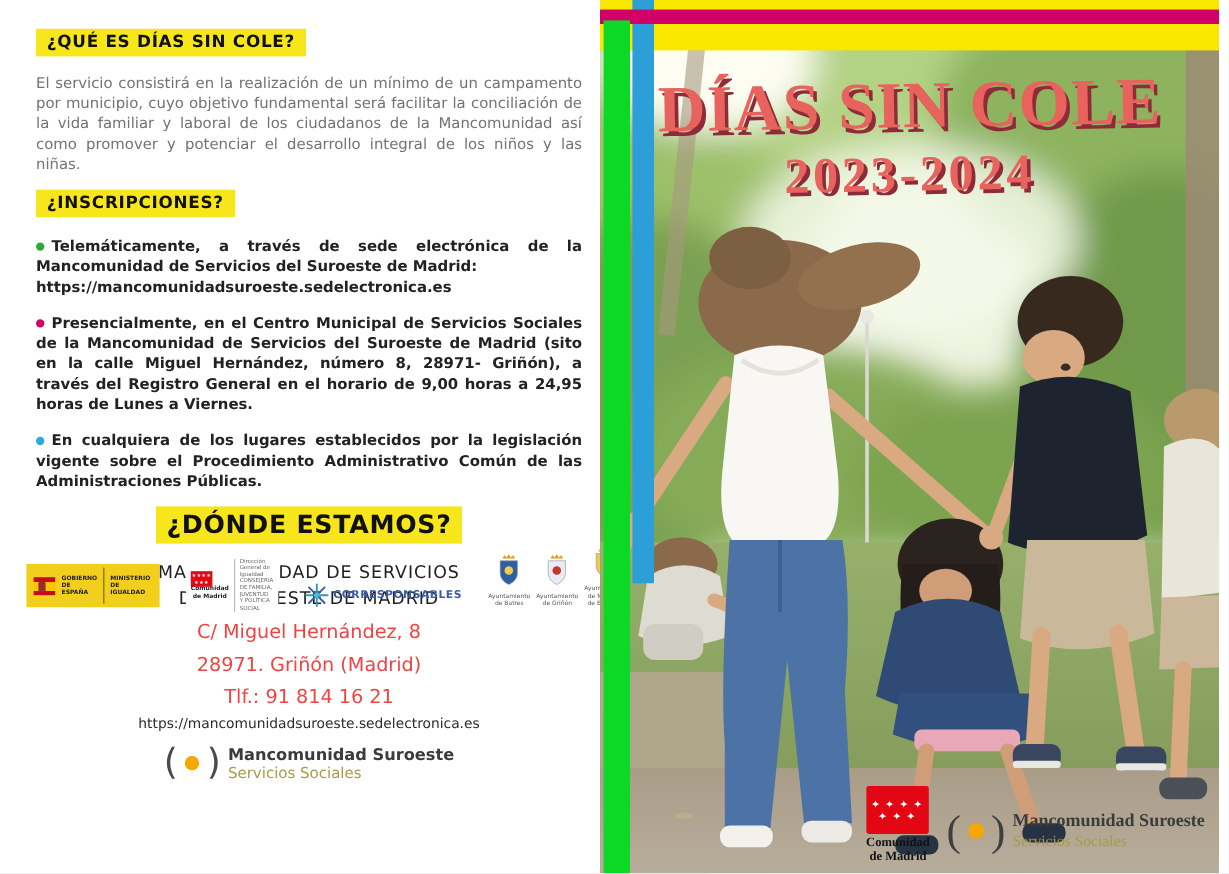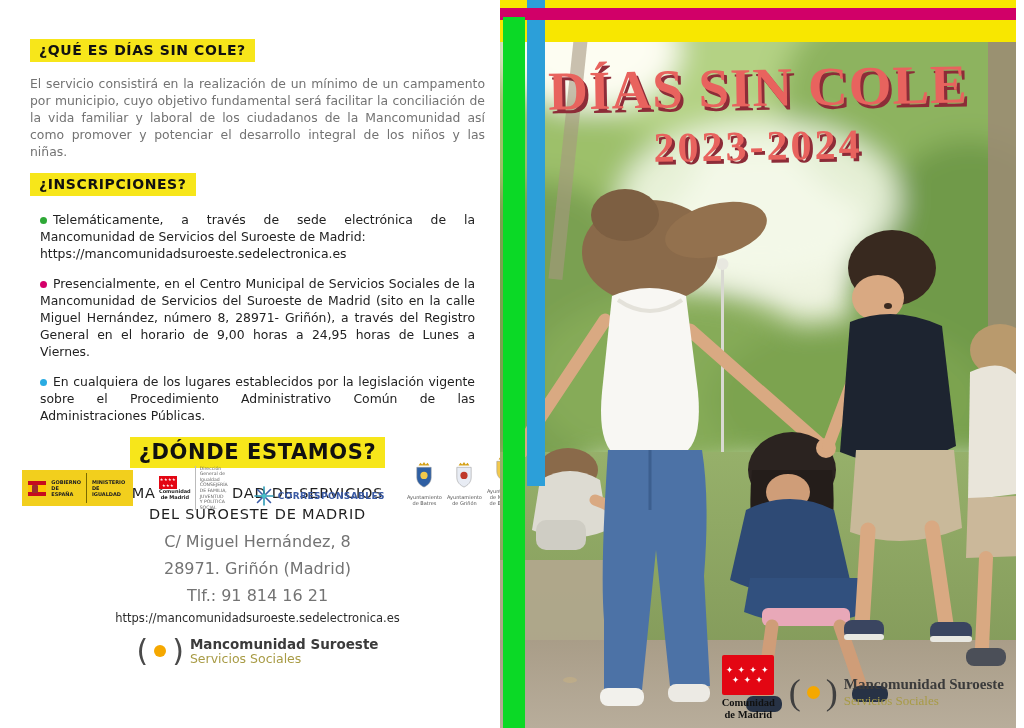--- a/index.html
+++ b/index.html
@@ -1,30 +1,30 @@
 <!DOCTYPE html>
 <html><head>
 <meta charset="utf-8">
 <style>
   * { margin:0; padding:0; box-sizing:border-box; }
   html,body { background:#e9e9e9; }
   body { font-family:"DejaVu Sans", sans-serif; }
   .flyer { position:relative; width:1024px; height:728px; background:#ffffff; overflow:hidden; margin:0 auto; }
 
   
-  .lp { position:absolute; left:0; top:0; width:505px; height:516px; padding:39px 20px 0 30px; }
+  .lp { position:absolute; left:0; top:0; width:505px; height:516px; padding:24px 20px 0 30px; }
   .hl { display:inline-block; background:#F7E61A; color:#111; font-weight:bold;
         font-size:14px; letter-spacing:.6px; padding:3px 9px 4px; margin-bottom:7px; }
   .para { font-size:12.4px; line-height:17px; color:#737373; text-align:justify; margin:6px 0 13px; }
-  .bullet { font-size:12.4px; line-height:17px; color:#222; text-align:justify; margin:0 10px 13px; }
+  .bullet { font-size:12.4px; line-height:17px; color:#222; text-align:justify; margin:0 0 13px;font-weight:bold; }
   .dot { display:inline-block; width:7px; height:7px; border-radius:50%; margin:0 6px 1px 0; vertical-align:middle; }
   .burl { font-size:12.4px; line-height:17px; color:#222; }
   .where { text-align:center; margin-top:4px; }
   .org-lines { font-size:14.5px; line-height:21px; letter-spacing:.8px; color:#1e1e1e; margin-top:8px; }
-  .addr { font-size:16px; line-height:27px; color:#737373; margin-top:3px; }
+  .addr { font-size:16px; line-height:27px; color:#ef4444; margin-top:3px; }
   .addr-url { font-size:11.5px; color:#2b2b2b; line-height:18px; }
 
   .orglogo { display:flex; justify-content:center; align-items:center; gap:6px; margin-top:9px; }
   .paren { font-size:30px; color:#4a4a4a; font-weight:normal; line-height:30px; }
   .odot { width:12px; height:12px; border-radius:50%; }
   .orglogo-text { text-align:left; }
   .orglogo-name { font-size:13.5px; font-weight:bold; color:#3b3b3b; line-height:15px; }
   .orglogo-dept { font-size:12.5px; line-height:14px; }
 
   .footer { position:absolute; left:22px; right:8px; bottom:10px; display:flex; align-items:flex-end; gap:22px; }

